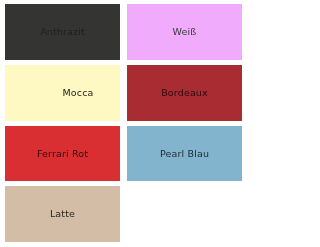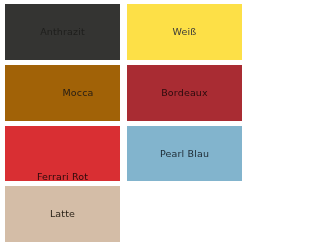--- a/index.html
+++ b/index.html
@@ -45,33 +45,33 @@
 </head>
 <body style="background-color: rgb(255, 255, 255);">
 
 <div id="swatch-grid">
 
 
   <div class="swatch" style="background-color: rgb(52, 52, 50);">
     <span class="swatch-label" style="color: rgb(30, 30, 28);">Anthrazit</span>
   </div>
 
-  <div class="swatch" style="background-color: #fde047;">
+  <div class="swatch" style="background-color: #f0abfc;">
     <span class="swatch-label" style="color: rgb(58, 58, 58);">Weiß</span>
   </div>
 
-  <div class="swatch" style="background-color: #a16207; padding-left: 31px;">
+  <div class="swatch" style="background-color: #fef9c3; padding-left: 31px;">
     <span class="swatch-label" style="color: rgb(36, 28, 22);">Mocca</span>
   </div>
 
   <div class="swatch" style="background-color: rgb(169, 44, 51);">
     <span class="swatch-label" style="color: rgb(42, 11, 13);">Bordeaux</span>
   </div>
 
-  <div class="swatch" style="background-color: rgb(217, 47, 51); align-items: flex-end;">
+  <div class="swatch" style="background-color: rgb(217, 47, 51);">
     <span class="swatch-label" style="color: rgb(45, 10, 11);">Ferrari Rot</span>
   </div>
 
   <div class="swatch" style="background-color: rgb(130, 180, 205);">
     <span class="swatch-label" style="color: rgb(29, 42, 51);">Pearl Blau</span>
   </div>
 
   <div class="swatch" style="background-color: rgb(212, 189, 167);">
     <span class="swatch-label" style="color: rgb(43, 35, 24);">Latte</span>
   </div>

